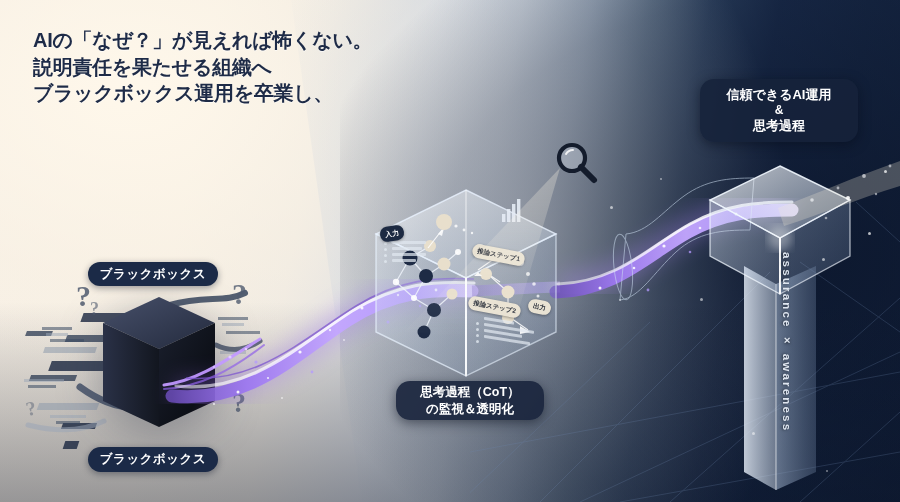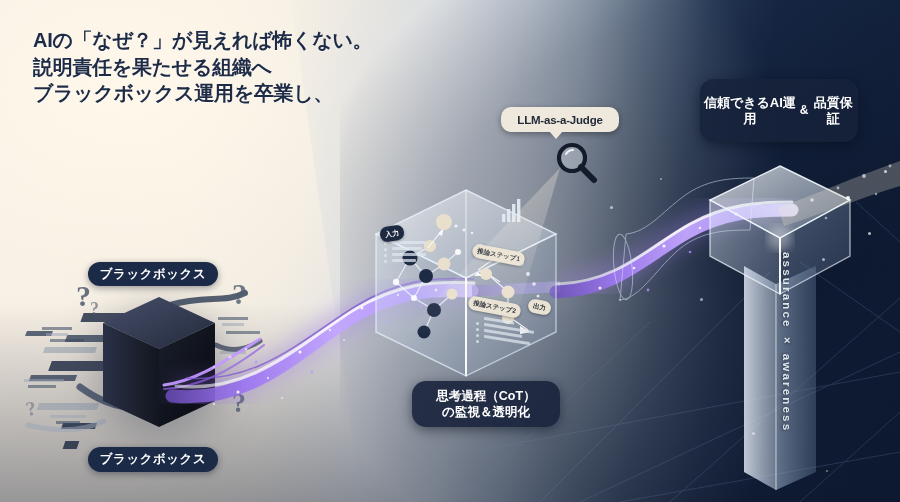--- a/index.html
+++ b/index.html
@@ -55,28 +55,28 @@
     background:#1b2a47; color:#fff; border-radius:999px;
     font-weight:bold; letter-spacing:.5px;
     box-shadow:0 2px 7px rgba(10,18,35,.40);
   }
   #pill-bb-top{ left:88px; top:262px; width:130px; height:24px; font-size:12.5px; }
   #pill-bb-bottom{ left:88px; top:447px; width:130px; height:25px; font-size:12.5px; }
 
   #badge-trust{
     position:absolute; left:700px; top:79px; width:158px; height:63px;
     background:rgba(22,34,58,.88); color:#fff; border-radius:14px;
-    display:flex; flex-direction:row; align-items:center; justify-content:center;
+    display:flex; flex-direction:column; align-items:center; justify-content:center;
     font-weight:bold; font-size:13px; line-height:1.22; text-align:center;
     box-shadow:0 3px 12px rgba(6,12,26,.5);
   }
   #badge-trust .amp{ font-size:12px; }
 
   #badge-cot{
-    position:absolute; left:412px; top:381px; width:148px; height:46px;
+    position:absolute; left:396px; top:381px; width:148px; height:39px;
     background:rgba(24,36,60,.90); color:#fff; border-radius:14px;
     display:flex; flex-direction:column; align-items:center; justify-content:center;
     font-weight:bold; font-size:12.5px; line-height:1.32; text-align:center;
     box-shadow:0 3px 12px rgba(6,12,26,.5);
   }
 
   
   #callout-judge{
     position:absolute; left:501px; top:107px; width:118px; height:25px;
     background:#efe9dd; color:#232b38; border-radius:10px;
@@ -427,21 +427,20 @@
     <div class="cube-label" style="left:104px; top:62px; transform:rotate(11deg);">推論ステップ1</div>
     <div class="cube-label" style="left:100px; top:114px; transform:rotate(11deg);">推論ステップ2</div>
     <div class="cube-label" style="left:160px; top:114px; transform:rotate(11deg);">出力</div>
   </div>
 
   <div id="badge-cot">
     <span>思考過程（CoT）</span>
     <span>の監視＆透明化</span>
   </div>
 
-  <div id="callout-judge">LLM-as-a-Judge</div>
   <svg id="icon-magnifier" viewBox="0 0 48 48">
     <circle cx="20" cy="20" r="13" fill="rgba(236,243,252,.30)" stroke="#141c2c" stroke-width="4.2"></circle>
     <path d="M14 16 A8 8 0 0 1 21 12" stroke="#ffffff" stroke-width="2" fill="none" opacity=".85" stroke-linecap="round"></path>
     <line x1="29" y1="29" x2="42" y2="42" stroke="#141c2c" stroke-width="6" stroke-linecap="round"></line>
   </svg>
 
   <svg style="position:absolute; left:400px; top:150px; width:230px; height:200px; opacity:.55;" viewBox="0 0 230 200">
     <polygon points="160,18 110,190 4,182" fill="url(#beamG)"></polygon>
     <defs>
       <linearGradient id="beamG" x1="0" y1="0" x2="0" y2="1">
@@ -502,21 +501,21 @@
           <circle cx="158" cy="40" r="1.2" opacity=".7"></circle>
       </g>
     </svg>
 
     <div id="pillar-vtext">assurance × awareness</div>
   </div>
 
   <div id="badge-trust">
     <span>信頼できるAI運用</span>
     <span class="amp">&amp;</span>
-    <span>品質保証</span>
+    <span>思考過程</span>
   </div>
 
   <div class="spark" style="left:846px; top:196px; width:4px; height:4px; opacity:.9;"></div>
   <div class="spark" style="left:868px; top:232px; width:3px; height:3px; opacity:.7;"></div>
   <div class="spark" style="left:822px; top:258px; width:3px; height:3px; opacity:.6;"></div>
   <div class="spark" style="left:884px; top:170px; width:3px; height:3px; opacity:.75;"></div>
   <div class="spark" style="left:700px; top:298px; width:3px; height:3px; opacity:.55;"></div>
   <div class="spark" style="left:610px; top:206px; width:3px; height:3px; opacity:.6;"></div>
   <div class="spark" style="left:660px; top:178px; width:2px; height:2px; opacity:.5;"></div>
   <div class="spark" style="left:752px; top:432px; width:3px; height:3px; opacity:.5;"></div>

